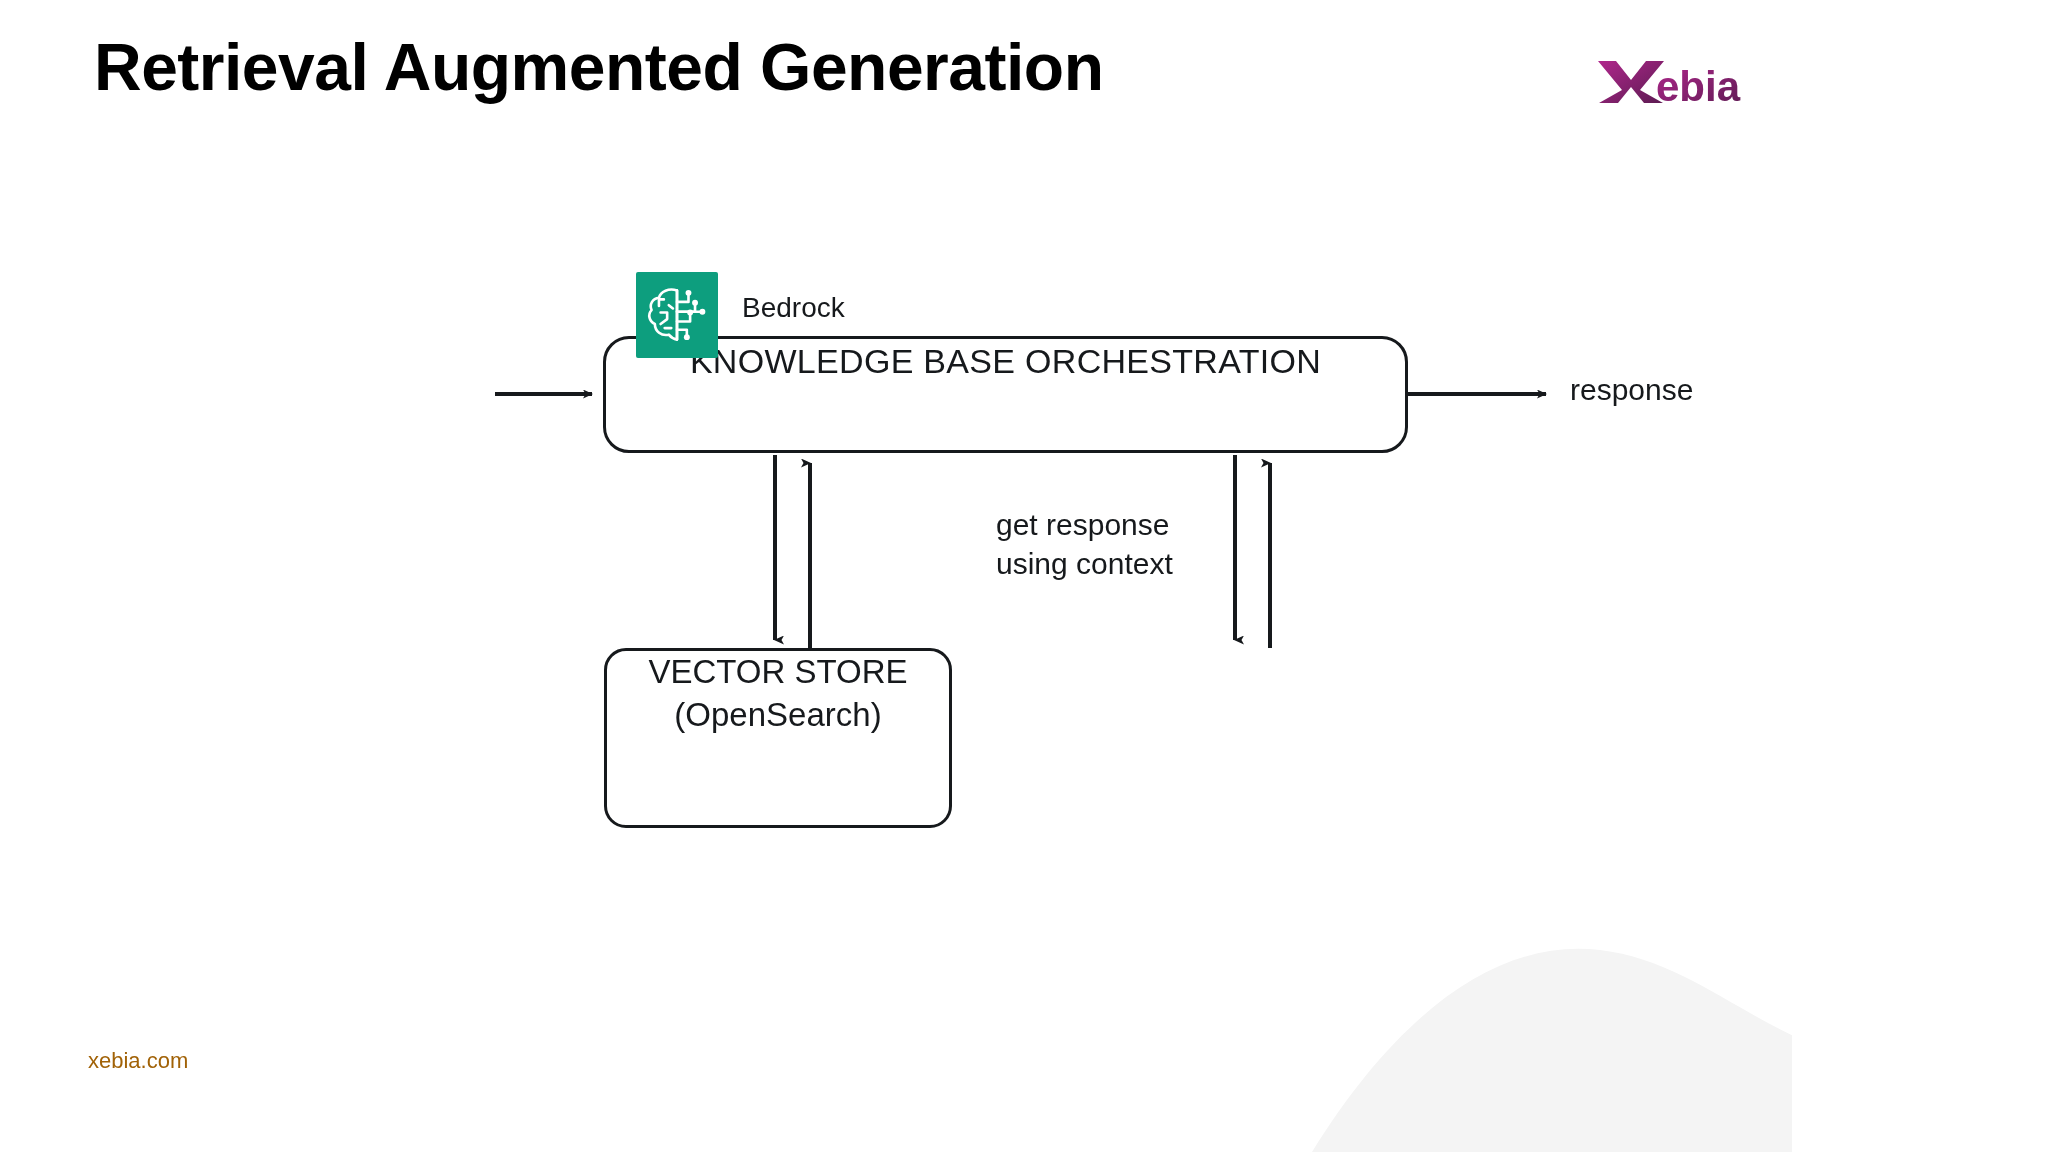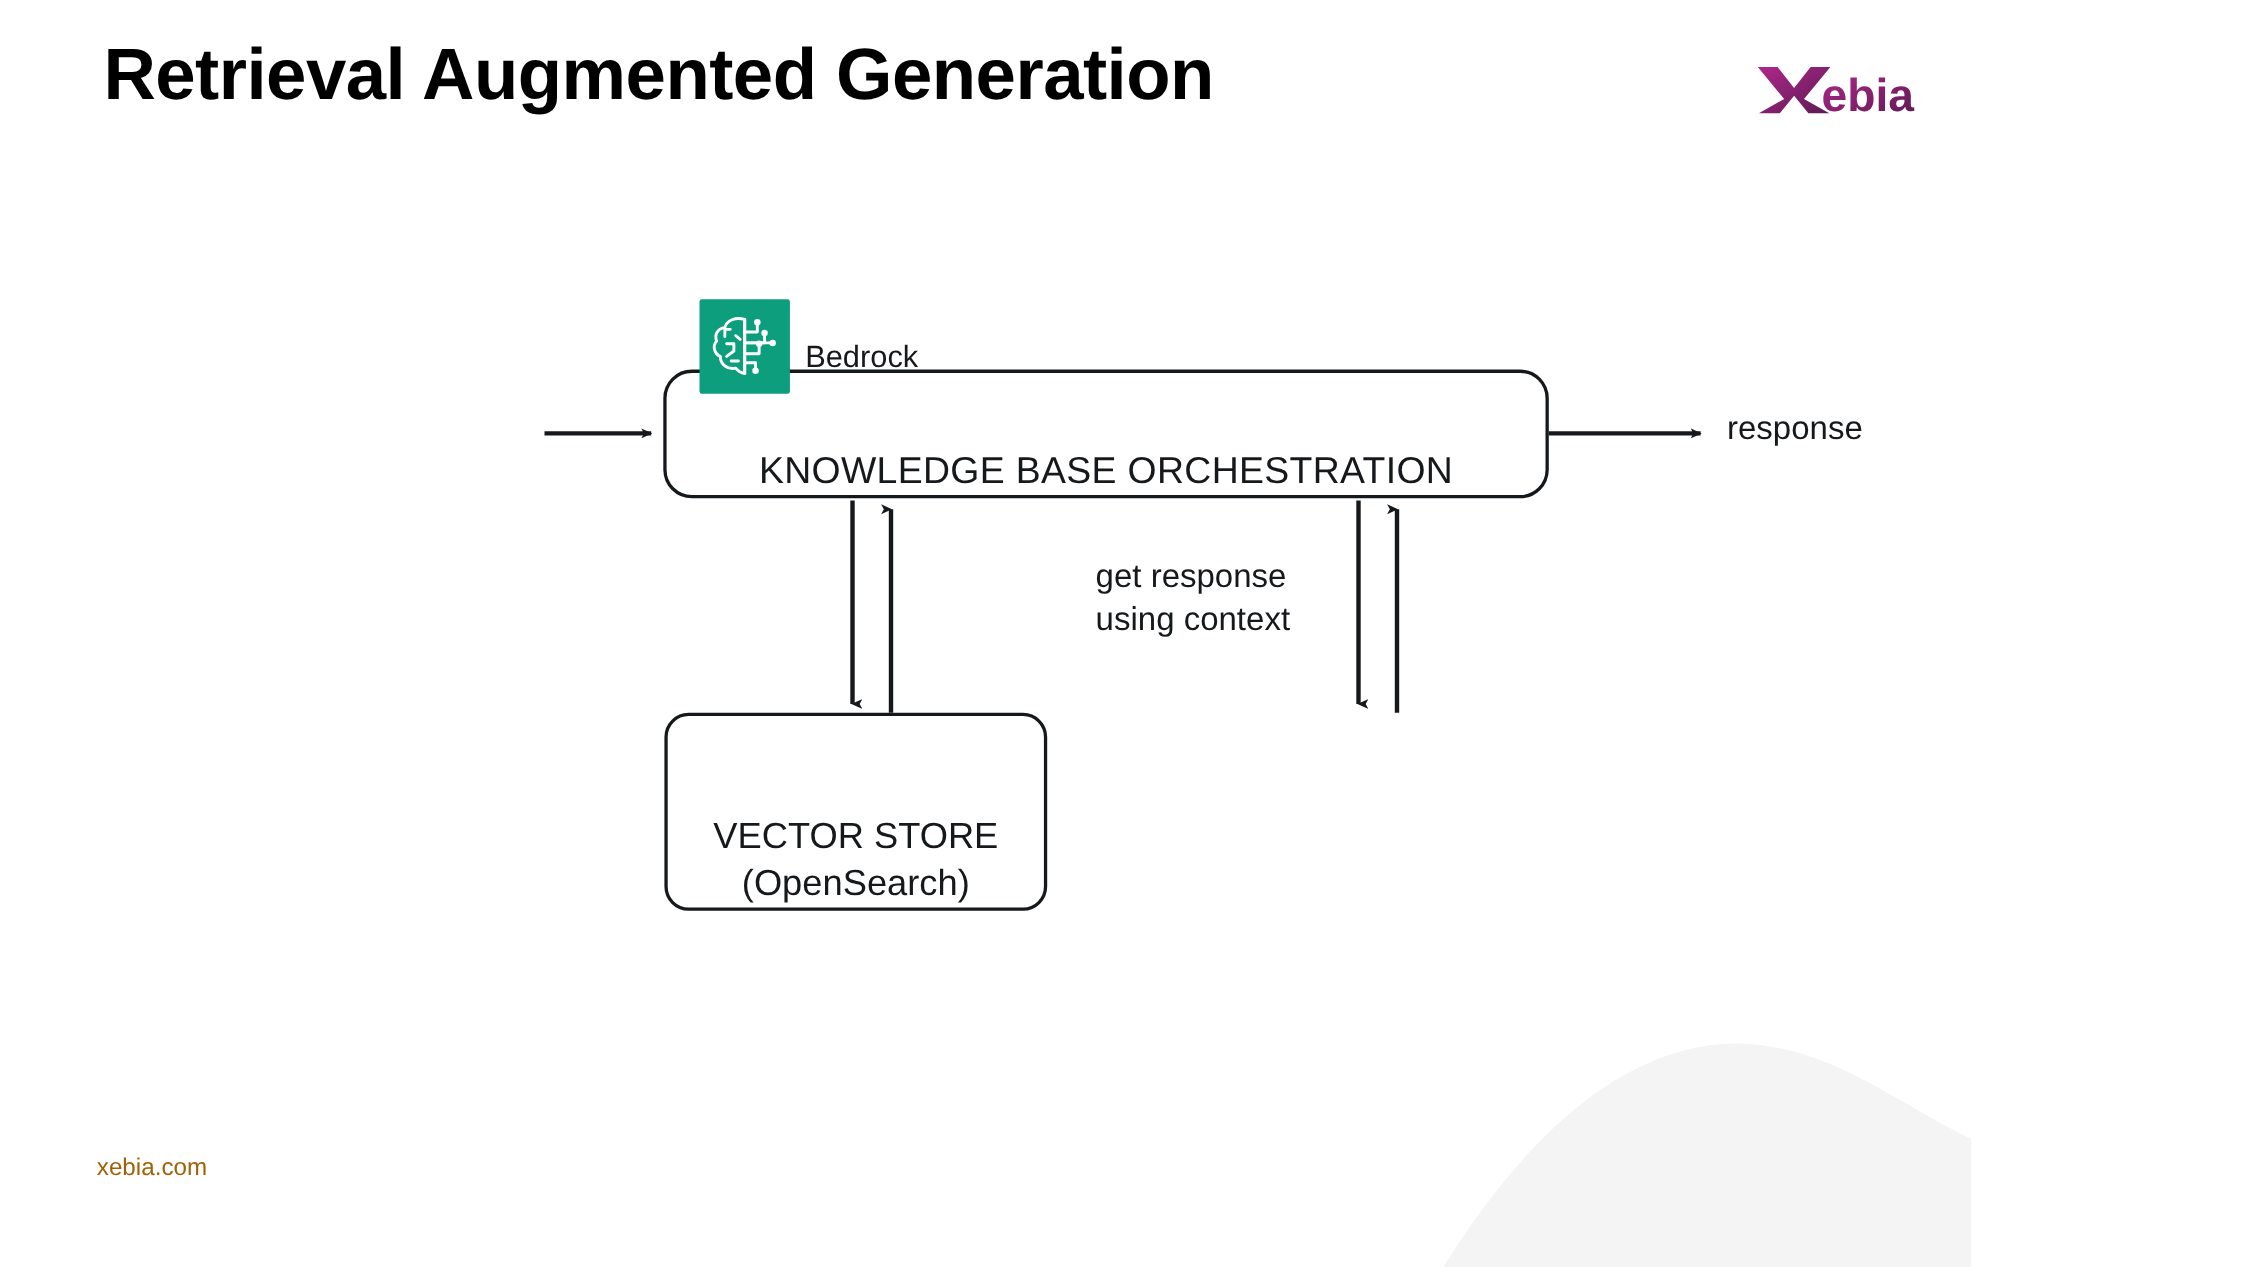--- a/index.html
+++ b/index.html
@@ -74,21 +74,21 @@
   }
 
   .node-box {
     position: absolute;
     border: 3px solid #16191c;
     border-radius: 22px;
     background: #ffffff;
     display: flex;
     flex-direction: column;
     align-items: center;
-    justify-content: flex-end;
+    justify-content: flex-start;
     z-index: 3;
   }
 
   .node-line {
     font-size: 33px;
     color: #16191c;
     line-height: 1.30;
     text-align: center;
     white-space: nowrap;
   }
@@ -115,22 +115,23 @@
     width: 350px;
     height: 180px;
   }
 
   
   #bedrock-badge {
     position: absolute;
     left: 636px;
     top: 272px;
     display: flex;
-    align-items: center;
+    align-items: flex-start;
     z-index: 6;
+    gap: 10px;
   }
 
   #bedrock-icon {
     width: 82px;
     height: 86px;
     background: #0d9e7e;
     display: block;
     border-radius: 2px;
   }
 

